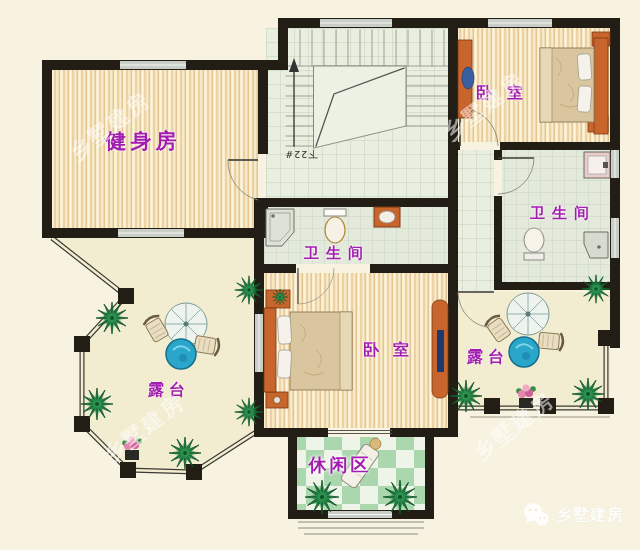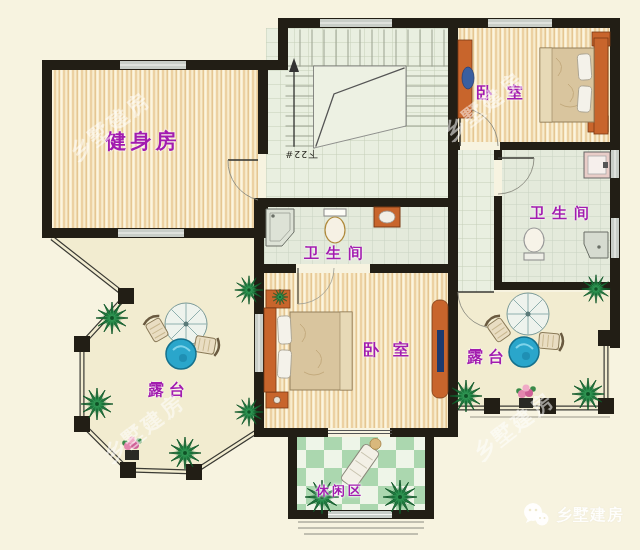--- a/index.html
+++ b/index.html
@@ -8,21 +8,21 @@
   .plan-svg{position:absolute;left:0;top:0;}
   .label{position:absolute;transform:translate(-50%,-50%);font-weight:700;color:#a21caf;
          white-space:nowrap;text-shadow:0 0 2px rgba(255,255,255,.9),0 0 2px rgba(255,255,255,.7);}
   .lbl-gym{left:143px;top:141px;font-size:21px;letter-spacing:4px;}
   .lbl-bed1{left:507px;top:93px;font-size:16px;letter-spacing:15px;}
   .lbl-bathr{left:563px;top:213px;font-size:15px;letter-spacing:7px;}
   .lbl-bathc{left:337px;top:253px;font-size:15px;letter-spacing:7px;}
   .lbl-bed2{left:393px;top:350px;font-size:16px;letter-spacing:14px;}
   .lbl-terl{left:169px;top:390px;font-size:16px;letter-spacing:5px;}
   .lbl-terr{left:488px;top:357px;font-size:16px;letter-spacing:5px;}
-  .lbl-leis{left:340px;top:491px;font-size:13px;letter-spacing:3px;
+  .lbl-leis{left:340px;top:465px;font-size:18px;letter-spacing:3px;
             text-shadow:0 0 2px #fff,0 0 3px #fff,0 0 4px #fff;}
   .lbl-stair{left:301px;top:153px;font-size:9.5px;font-weight:400;letter-spacing:1px;
              transform:translate(-50%,-50%) rotate(180deg);text-shadow:none;color:#2a2a22;}
   .watermark{position:absolute;color:rgba(255,255,255,.55);font-weight:700;font-size:21px;
              letter-spacing:3px;white-space:nowrap;transform:rotate(-38deg);pointer-events:none;}
   .wm1{left:62px;top:112px;} .wm2{left:436px;top:92px;} .wm3{left:96px;top:414px;} .wm4{left:466px;top:412px;}
   .brand{position:absolute;left:522px;top:502px;display:flex;align-items:center;gap:6px;}
   .brand-text{color:rgba(255,255,255,.95);font-weight:700;font-size:16px;letter-spacing:1px;
               text-shadow:0 0 1px rgba(200,190,150,.4);}
 </style>

